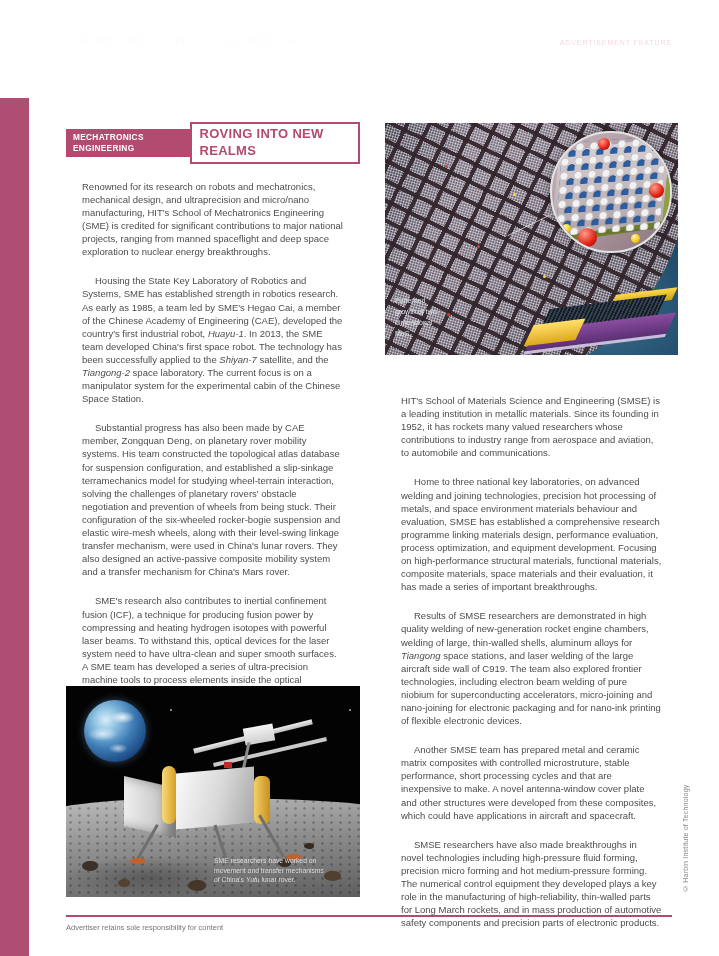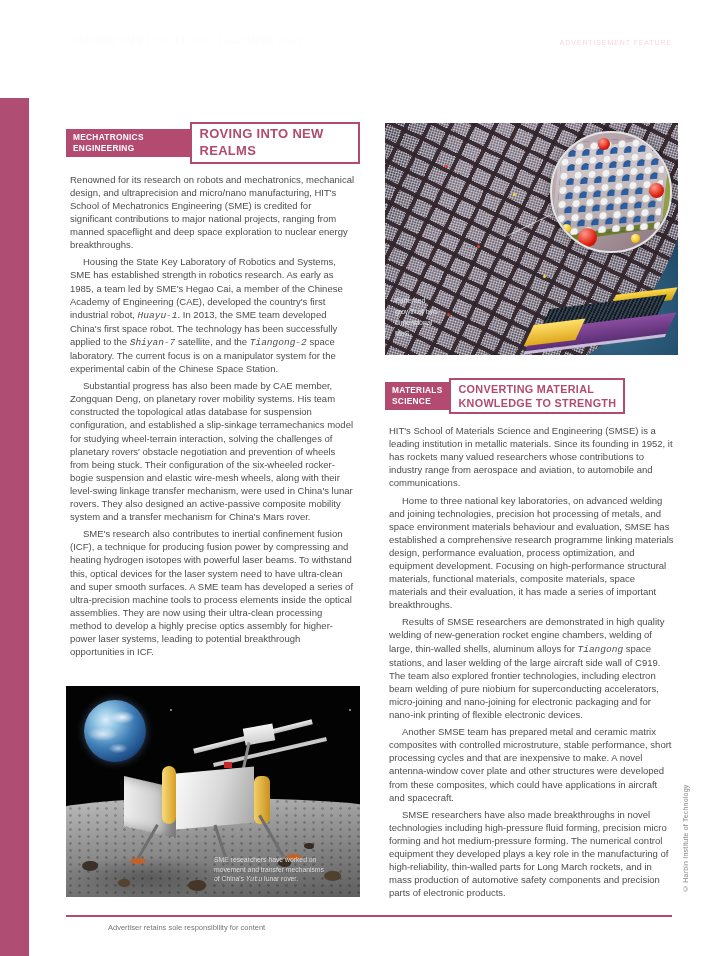--- a/index.html
+++ b/index.html
@@ -40,21 +40,21 @@
     background:#b34a6f;color:#fff;font-weight:bold;font-size:8.3px;letter-spacing:.3px;
     padding:3px 7px;display:flex;align-items:center;white-space:pre-line;line-height:1.3;
   }
   .headline{
     border:2px solid #b34a6f;color:#b34a6f;font-weight:bold;letter-spacing:.3px;
     padding:2px 7px;display:flex;align-items:center;white-space:pre-line;line-height:1.3;
   }
   .headline.one-line{font-size:13px;}
   .headline.two-line{font-size:10.8px;}
   .body-text{font-size:9.5px;line-height:13.1px;color:#4d4d4f;}
-  .body-text .para{margin:4px;}
+  .body-text .para{margin:16px;}
   .body-text .para + .para{text-indent:13px;}
   .col-left{position:absolute;left:66px;top:122px;width:294px;}
   .col-left .body-text{margin-top:9px;}
   .col-right{position:absolute;left:385px;top:378px;width:293px;}
   .col-right .body-text{margin-top:10px;}
   
   .moon-scene{
     position:absolute;left:66px;top:686px;width:294px;height:211px;overflow:hidden;
     background:
       radial-gradient(1px 1px at 22px 18px,#fff 50%,transparent 51%),
@@ -164,27 +164,27 @@
   .sphere.red{background:radial-gradient(circle at 35% 30%, #ff9a8a, #df2010 60%, #8d0d04);}
   .sphere.yel{background:radial-gradient(circle at 35% 30%, #fff2a8, #f3c918 60%, #a88405);}
   .device{position:absolute;right:4px;bottom:10px;width:152px;height:72px;transform:rotate(-7deg);}
   .dev-base{position:absolute;left:4px;bottom:0;width:142px;height:20px;transform:skewX(-32deg);background:linear-gradient(#8a4da0,#5c2f74);border-bottom:3px solid #cabcdc;}
   .dev-chip{position:absolute;left:20px;bottom:16px;width:118px;height:26px;transform:skewX(-32deg);background:repeating-linear-gradient(90deg,#141c26 0 2px,#36414f 2px 4px);}
   .dev-gold-front{position:absolute;left:4px;bottom:8px;width:52px;height:20px;transform:skewX(-32deg);background:linear-gradient(#ffe06a,#dfa71e);}
   .dev-gold-back{position:absolute;right:-2px;bottom:36px;width:62px;height:12px;transform:skewX(-32deg);background:linear-gradient(#ffd84d,#c9a20f);}
   .mos-caption{position:absolute;left:10px;bottom:16px;font-size:7px;line-height:11px;color:#dfe5ea;white-space:pre-line;}
   
   .footer-rule{position:absolute;left:66px;top:915px;width:606px;height:1.5px;background:#b34a6f;}
-  .footer-text{position:absolute;left:66px;top:923px;font-size:7.5px;color:#76777a;margin-left:42px;}
+  .footer-text{position:absolute;left:66px;top:923px;font-size:7.5px;color:#76777a;}
   .copyright-vertical{
     position:absolute;left:682px;top:742px;height:150px;
     writing-mode:vertical-rl;transform:rotate(180deg);
     font-size:7px;color:#85878a;letter-spacing:.2px;
   }
-  i{font-style:italic;font-family:Liberation Mono, monospace;}
+  i{font-style:italic;}
 </style>
 </head>
 <body>
 
 <div class="page">
 
   <header class="masthead">
     <div class="masthead-title">HARBIN INSTITUTE OF TECHNOLOGY</div>
     <div class="masthead-tag">ADVERTISEMENT FEATURE</div>
   </header>
@@ -264,26 +264,20 @@
       <div class="dev-base"></div>
       <div class="dev-gold-front"></div>
     </div>
     <figcaption class="mos-caption">Patterned
 growth of two-
 dimensional
 MoS₂</figcaption>
   </figure>
 
   <section class="col-right">
-    <div class="article-header">
-      <div class="tag">MATERIALS
-SCIENCE</div>
-      <div class="headline two-line">CONVERTING MATERIAL
-KNOWLEDGE TO STRENGTH</div>
-    </div>
     <div class="body-text">
         <p class="para"><span>HIT's School of Materials Science and Engineering (SMSE) is a leading institution in metallic materials. Since its founding in 1952, it has rockets many valued researchers whose contributions to industry range from aerospace and aviation, to automobile and communications.</span></p>
         <p class="para"><span>Home to three national key laboratories, on advanced welding and joining technologies, precision hot processing of metals, and space environment materials behaviour and evaluation, SMSE has established a comprehensive research programme linking materials design, performance evaluation, process optimization, and equipment development. Focusing on high-performance structural materials, functional materials, composite materials, space materials and their evaluation, it has made a series of important breakthroughs.</span></p>
         <p class="para"><span>Results of SMSE researchers are demonstrated in high quality welding of new-generation rocket engine chambers, welding of large, thin-walled shells, aluminum alloys for </span><i>Tiangong</i><span> space stations, and laser welding of the large aircraft side wall of C919. The team also explored frontier technologies, including electron beam welding of pure niobium for superconducting accelerators, micro-joining and nano-joining for electronic packaging and for nano-ink printing of flexible electronic devices.</span></p>
         <p class="para"><span>Another SMSE team has prepared metal and ceramic matrix composites with controlled microstruture, stable performance, short processing cycles and that are inexpensive to make. A novel antenna-window cover plate and other structures were developed from these composites, which could have applications in aircraft and spacecraft.</span></p>
         <p class="para"><span>SMSE researchers have also made breakthroughs in novel technologies including high-pressure fluid forming, precision micro forming and hot medium-pressure forming. The numerical control equipment they developed plays a key role in the manufacturing of high-reliability, thin-walled parts for Long March rockets, and in mass production of automotive safety components and precision parts of electronic products.</span></p>
       </div>
   </section>
 
   <div class="footer-rule"></div>

